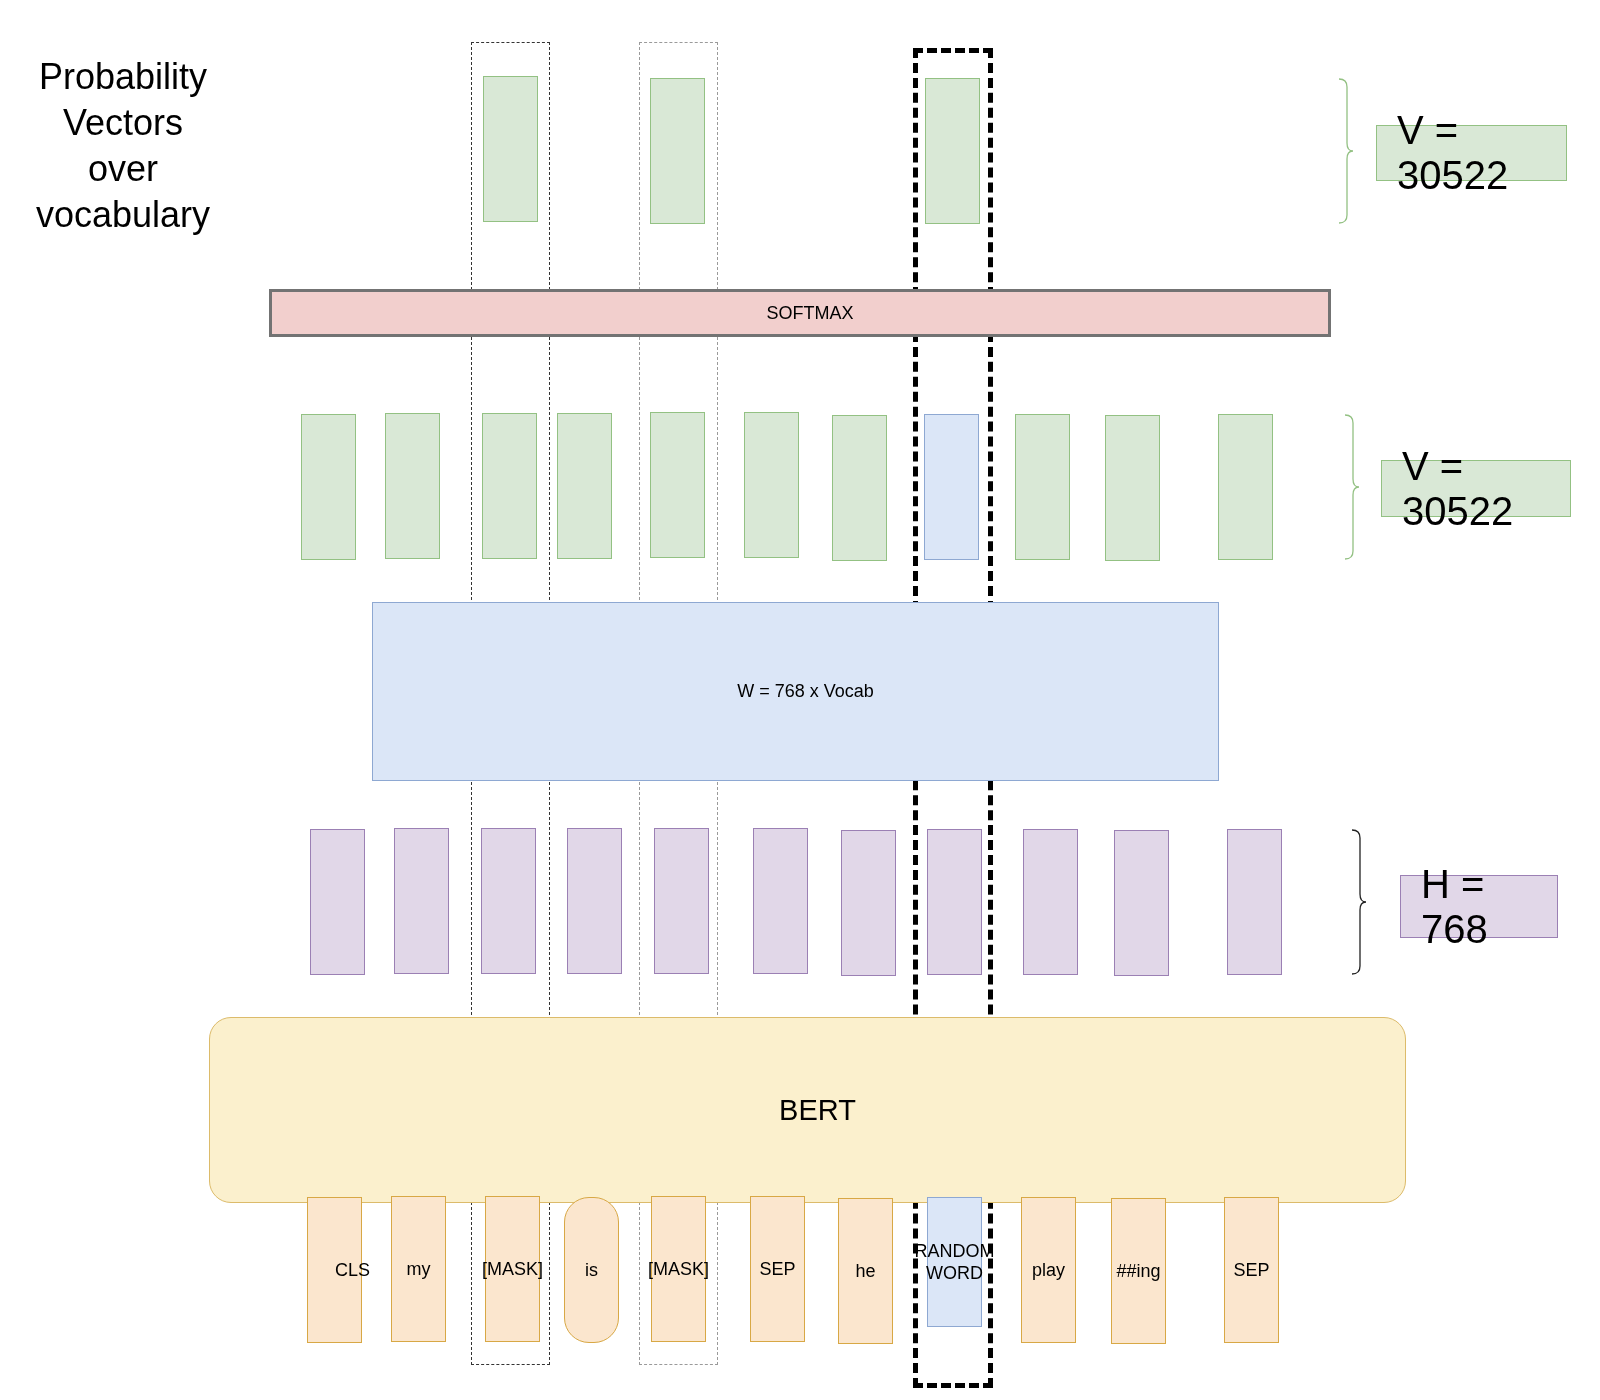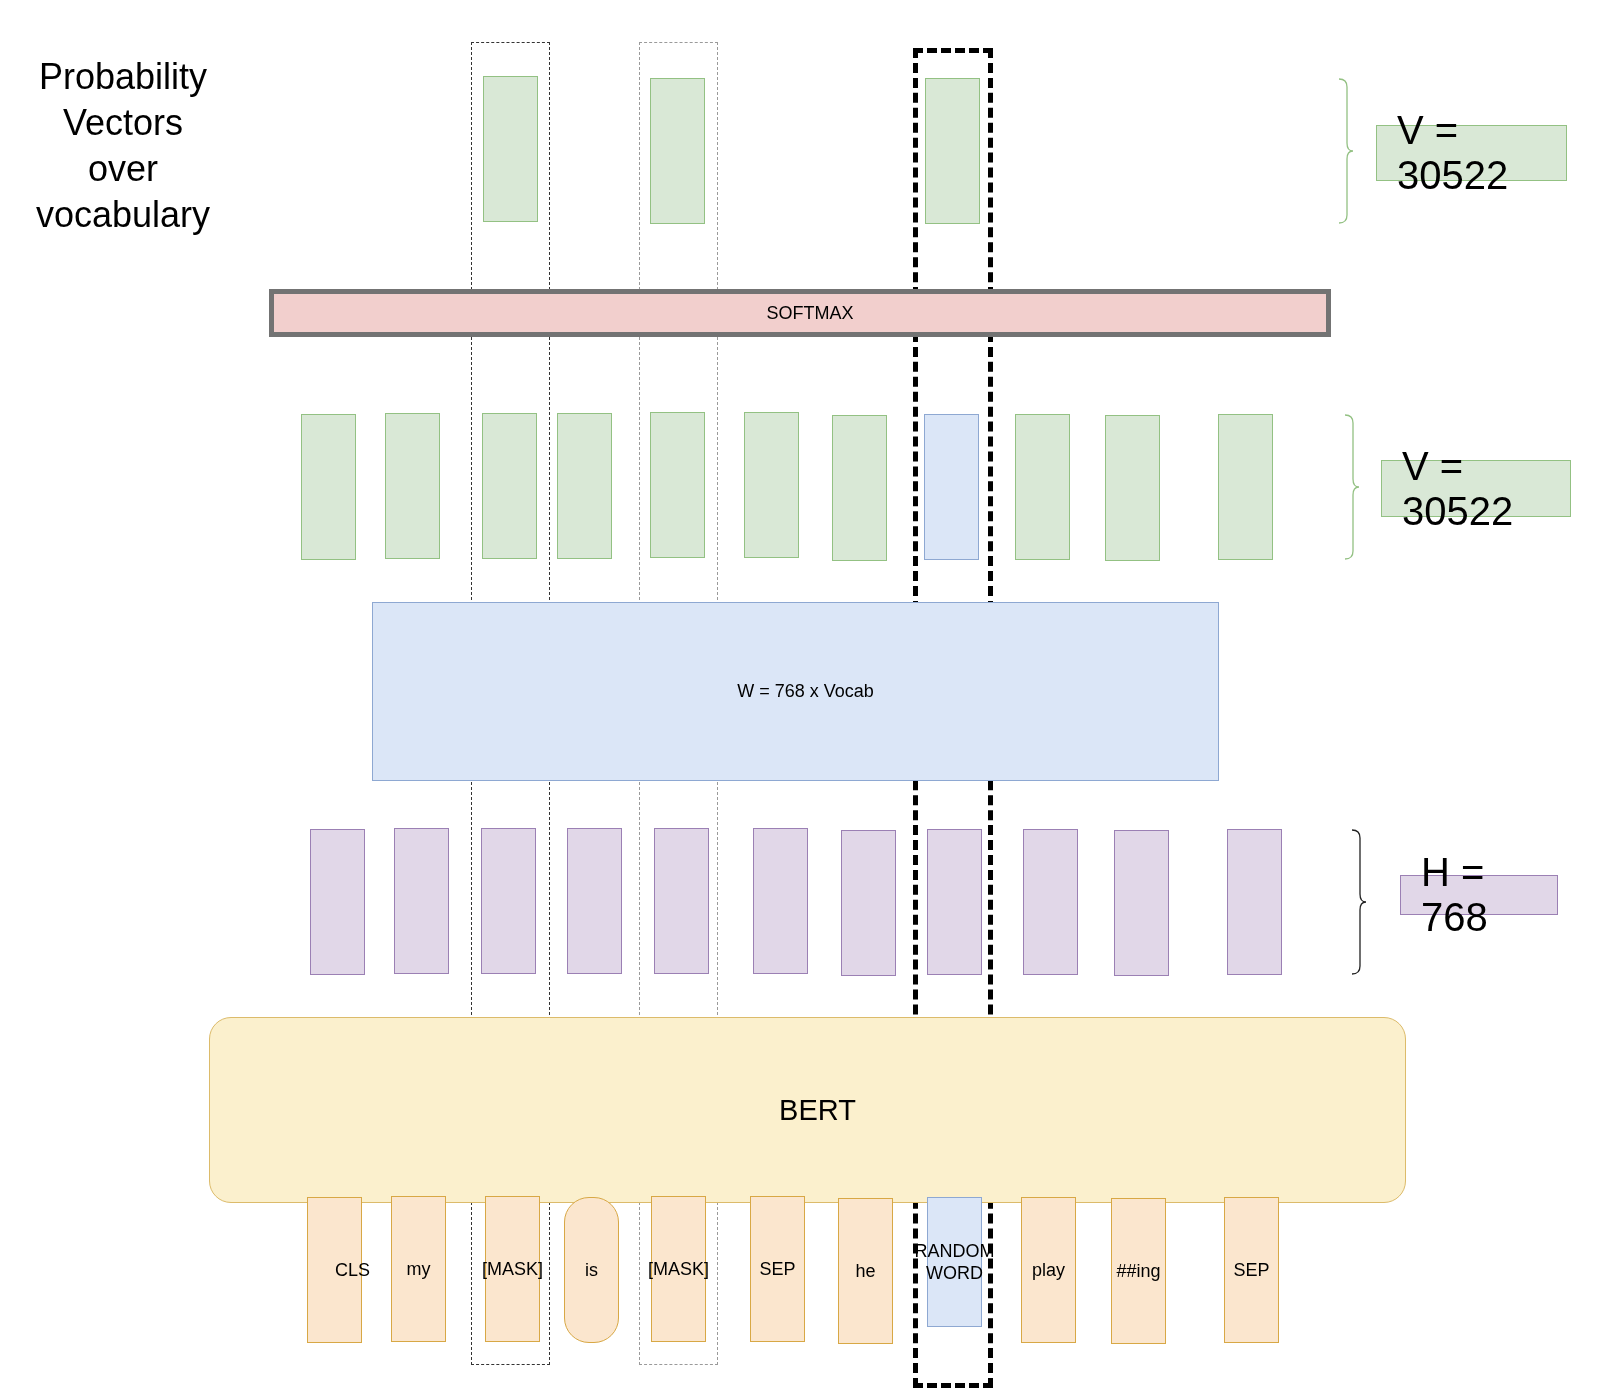--- a/index.html
+++ b/index.html
@@ -8,21 +8,21 @@
   .title { left:0; top:54px; width:226px; text-align:center; font-size:36px; line-height:46px; }
   .vec { position:absolute; box-sizing:border-box; width:55px; height:146px; }
   .green { background:#d9e8d6; border:1px solid #93c183; }
   .blue  { background:#dbe6f7; border:1px solid #8ea8d2; }
   .purple{ background:#e1d7e8; border:1px solid #9b80b4; }
   .orange{ background:#fbe6ce; border:1px solid #d8a845; display:flex; align-items:center; justify-content:center; text-align:center; font-size:18px; line-height:22px; white-space:pre; }
   .orange.blue { background:#dbe6f7; border:1px solid #8ea8d2; }
   .thin-col { position:absolute; box-sizing:border-box; border:1px dashed #333; width:79px; }
   .thin-col.light { border-color:#9a9a9a; }
   .bold-col { position:absolute; box-sizing:border-box; border:5px dashed #000; width:80px; }
-  .softmax { left:269px; top:289px; width:1062px; height:48px; background:#f2cfcd; border:5px solid #737373; display:flex; align-items:center; justify-content:center; font-size:18px; }
+  .softmax { left:269px; top:289px; width:1062px; height:48px; background:#f2cfcd; border:3px solid #737373; display:flex; align-items:center; justify-content:center; font-size:18px; }
   .wbox { left:372px; top:602px; width:847px; height:179px; background:#dbe6f7; border:1px solid #8ea8d2; display:flex; align-items:center; justify-content:center; font-size:18px; }
   .bert { left:209px; top:1017px; width:1197px; height:186px; background:#fbf0cd; border:1px solid #dcbb6a; border-radius:22px; display:flex; align-items:center; justify-content:center; font-size:29px; }
   .dimlabel { display:flex; align-items:center; justify-content:center; font-size:40px; }
   .dimlabel.green-l { background:#d9e8d6; border:1px solid #93c183; }
   .dimlabel.purple-l { background:#e1d7e8; border:1px solid #9b80b4; }
   svg.brace { position:absolute; overflow:visible; }
 </style>
 </head>
 <body>
 
@@ -100,15 +100,15 @@
 <svg class="brace" style="left:1349px; top:829px;" width="24" height="146">
   <path d="M3 1 Q11 1 11 9 L11 65 Q11 73 17 73 Q11 73 11 81 L11 137 Q11 145 3 145" fill="none" stroke="#222" stroke-width="1.3"></path>
 </svg>
 
 <div class="abs dimlabel green-l" style="left:1376px; top:125px; width:191px; height:56px;">
   <span>V = 30522</span>
 </div>
 <div class="abs dimlabel green-l" style="left:1381px; top:460px; width:190px; height:57px;">
   <span>V = 30522</span>
 </div>
-<div class="abs dimlabel purple-l" style="left:1400px; top:875px; width:158px; height:40px;">
+<div class="abs dimlabel purple-l" style="left:1400px; top:875px; width:158px; height:63px;">
   <span>H = 768</span>
 </div>
 
 </body></html>

